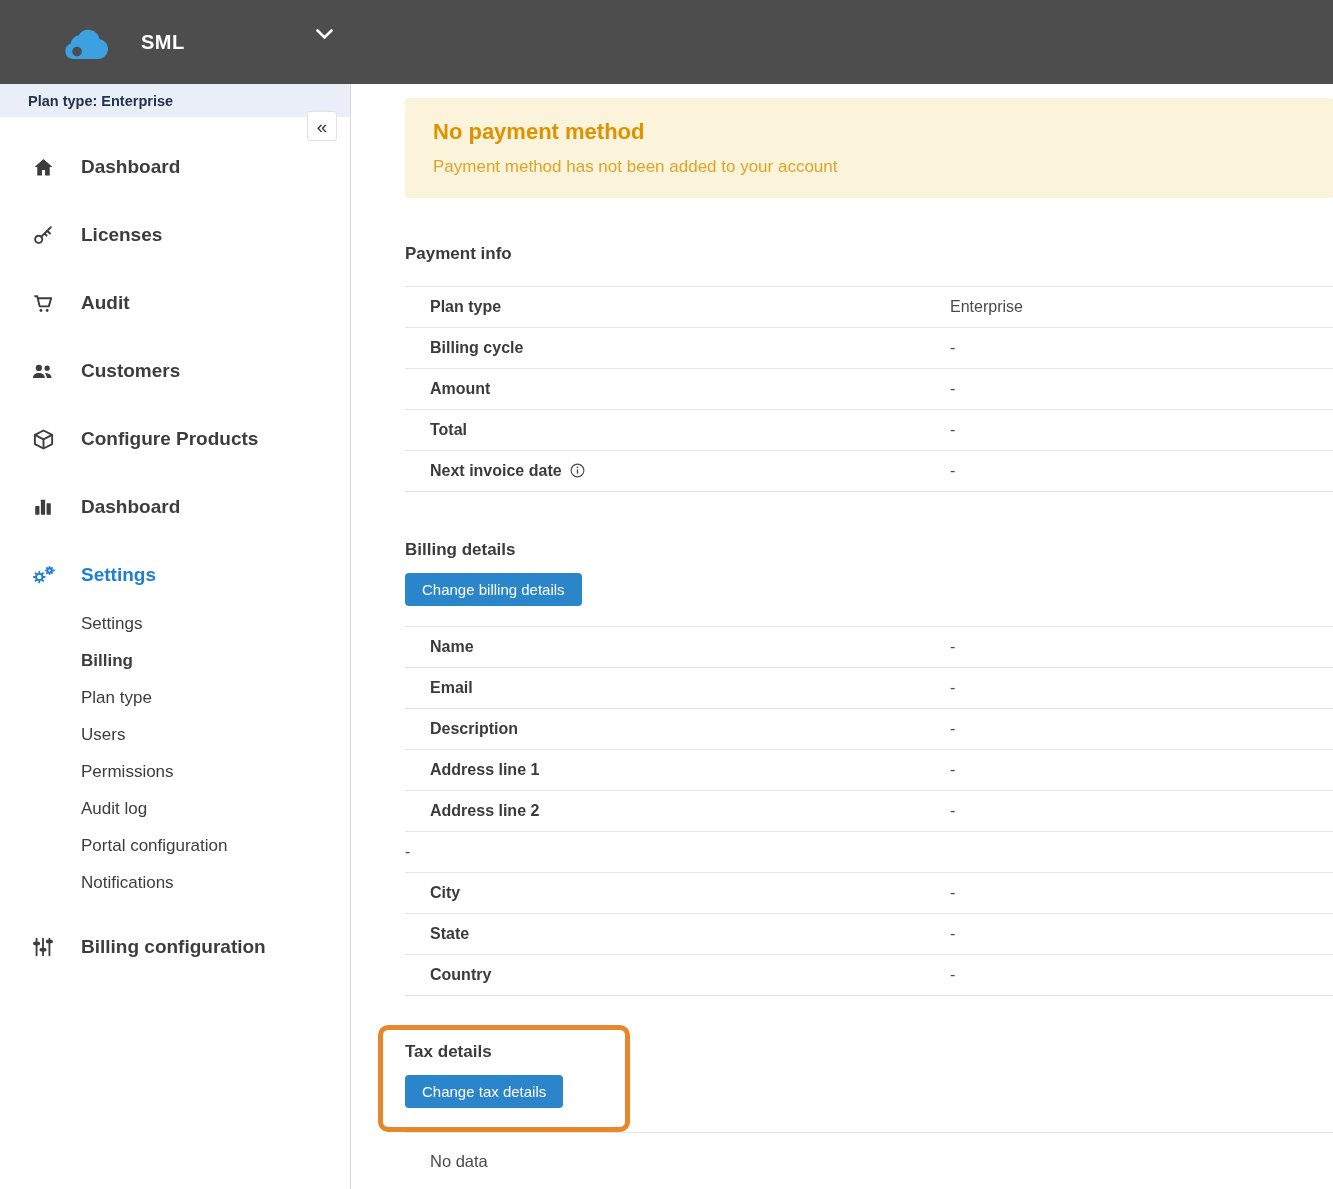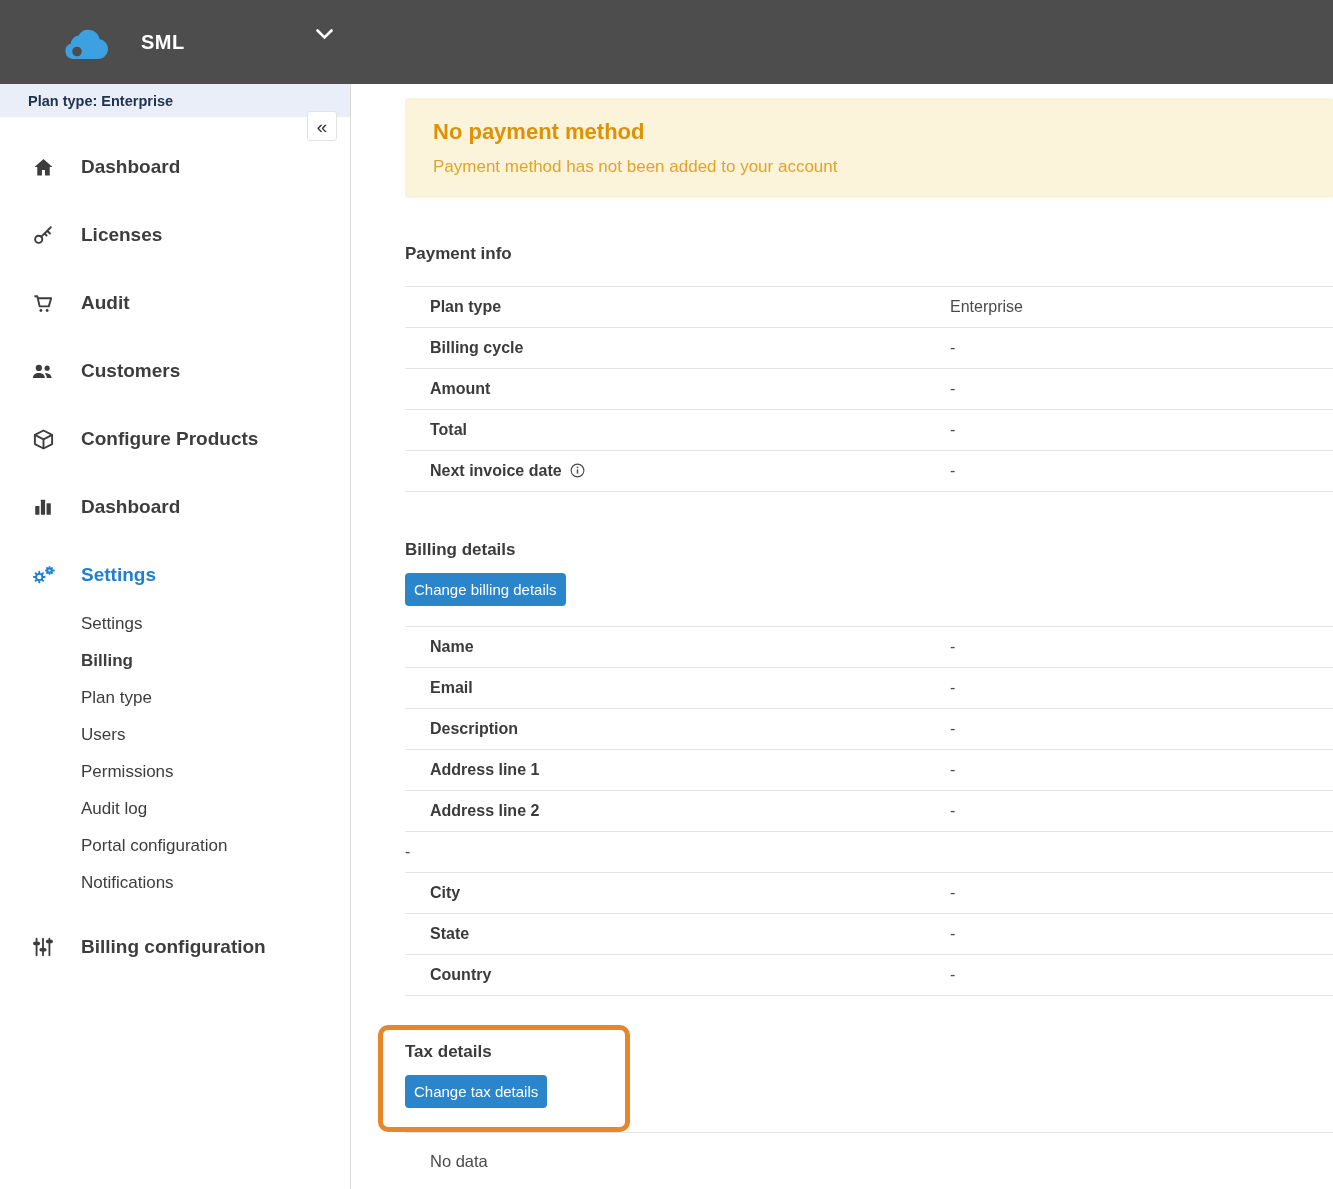--- a/index.html
+++ b/index.html
@@ -46,21 +46,21 @@
   .payment { margin-top:46px; }
   .table { margin-top:22px; border-top:1px solid #e4e4e4; }
   .row { display:flex; align-items:center; height:40px; border-bottom:1px solid #e4e4e4; }
   .lbl { width:545px; box-sizing:border-box; padding-left:25px; font-size:16px; font-weight:700;
          color:#3b3b3b; display:flex; align-items:center; gap:8px; }
   .val { font-size:16px; color:#4a4a4a; }
   .info { display:flex; cursor:pointer; margin-top:-2px; }
 
   .billing { margin-top:48px; }
   .btn { margin-top:13px; background:var(--button_blue,#2b85cb); color:#fff; border:none; border-radius:4px;
-         font-size:15px; padding:8px 9px; cursor:pointer; font-family:inherit; display:inline-block; }
+         font-size:15px; padding:8px 17px; cursor:pointer; font-family:inherit; display:inline-block; }
   .billing .table { margin-top:20px;text-align:center; }
 
   .tax { margin-top:46px; }
   .tax-inner { position:relative; display:inline-block; }
   .tax-anno { position:absolute; left:-27px; top:-17px; width:252px; height:107px; box-sizing:border-box;
               border:5px solid var(--annotation_orange,#e8862c); border-radius:10px; pointer-events:none; }
   .nodata { margin-top:24px; border-top:1px solid #e4e4e4; border-bottom:2px solid #8b5cf6; height:57px;
             display:flex; align-items:center; padding-left:25px; font-size:16.5px; color:#4a4a4a; }
 </style>
 </head>

